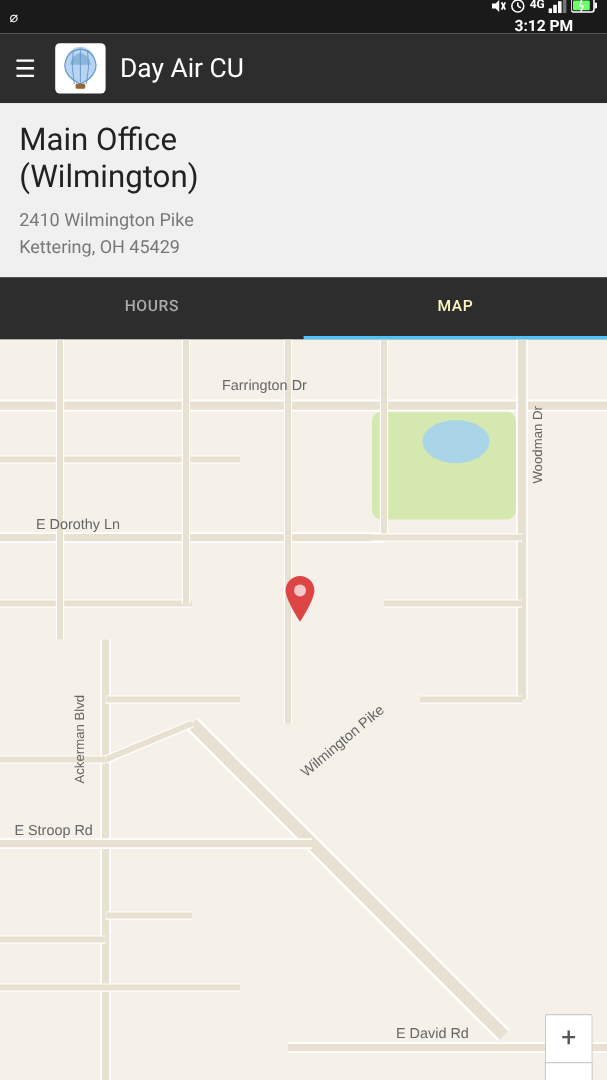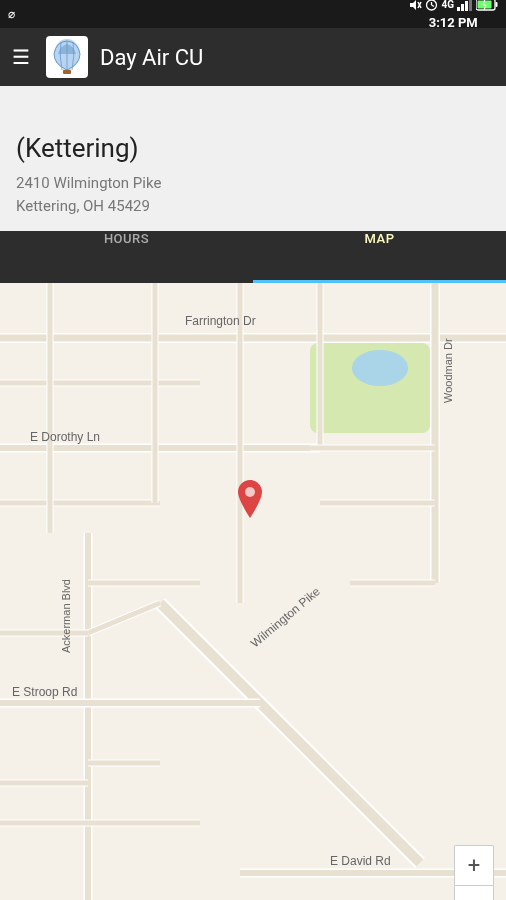--- a/index.html
+++ b/index.html
@@ -84,20 +84,21 @@
     .tab-bar {
       width: 100%;
       height: 52px;
       background: #2d2d2d;
       display: flex;
       align-items: stretch;
     }
     .tab {
       flex: 1;
       display: flex;
+      align-items: center;
       justify-content: center;
       color: #aaa;
       font-size: 13px;
       font-weight: 500;
       letter-spacing: 0.5px;
       cursor: pointer;
       position: relative;
       border-bottom: 3px solid transparent;
     }
     .tab.active {
@@ -219,22 +220,22 @@
       <rect x="15" y="32" width="8" height="4" rx="1" fill="#996633"></rect>
       <line x1="15" y1="32" x2="19" y2="32" stroke="#996633" stroke-width="0.5"></line>
       <line x1="23" y1="32" x2="19" y2="32" stroke="#996633" stroke-width="0.5"></line>
     </svg>
   </div>
   <span class="app-title">Day Air CU</span>
 </div>
 
 <div class="location-panel">
   <div class="location-name">
-    <br>
-    <span>(Kettering)</span>
+    <span>Main Office</span><br>
+    <span>(Wilmington)</span>
   </div>
   <div class="location-address">
     <span>2410 Wilmington Pike</span><br>
     <span>Kettering, OH  45429</span>
   </div>
 </div>
 
 <div class="tab-bar">
   <div class="tab">
     <span>HOURS</span>

